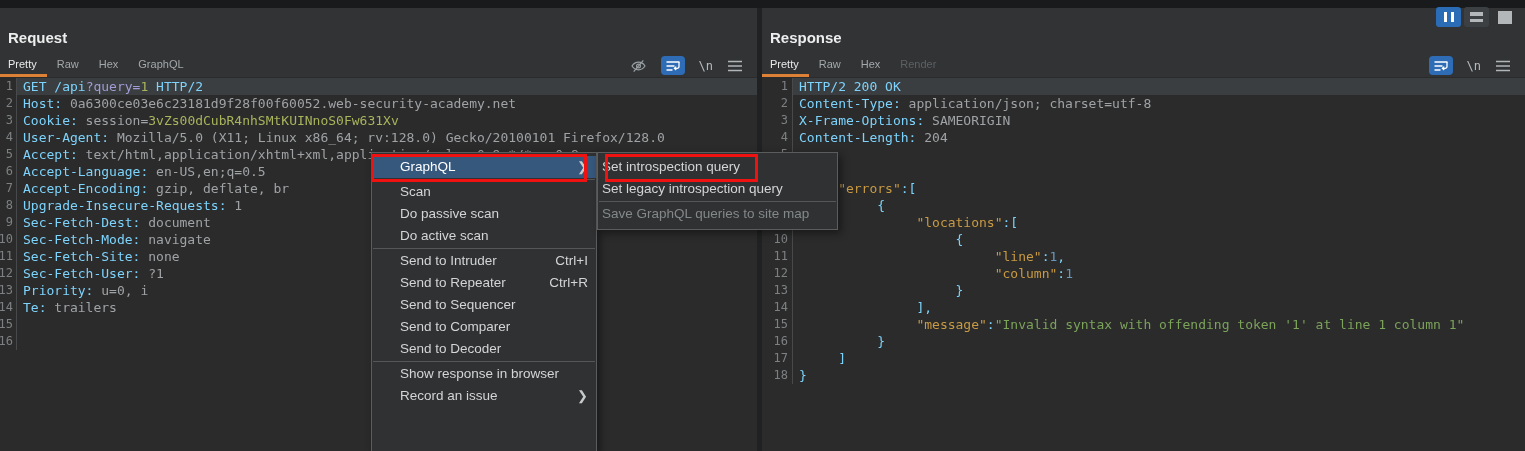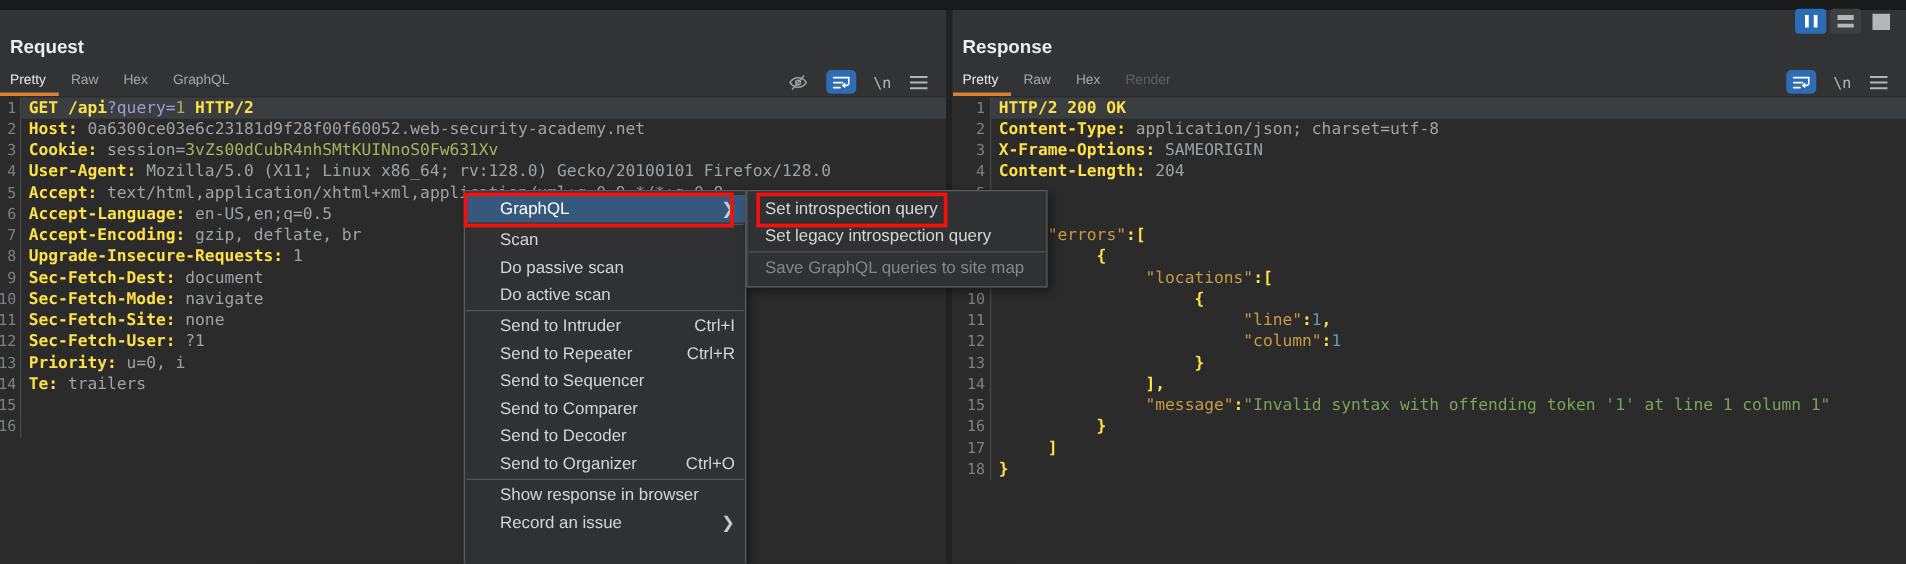--- a/index.html
+++ b/index.html
@@ -27,30 +27,30 @@
   .tbi.wrap-bg{background:#2e6db6;border-radius:4px;width:24px;height:19px;}
   .tbi .nl{font-family:"DejaVu Sans Mono",monospace;font-size:12px;color:#b9bcbe;}
   .editor{flex:1;background:var(--editor);overflow:hidden;padding-top:1px;}
   .line{display:flex;height:17px;line-height:17px;font-family:"DejaVu Sans Mono",monospace;font-size:13px;}
   .ln{flex:none;display:flex;justify-content:flex-end;overflow:hidden;
     color:var(--gutter);font-size:12px;border-right:1px solid var(--gline);padding-right:3px;}
   #request-panel .ln{width:13px;}
   #response-panel .ln{width:26px;padding-right:4px;}
   .code{flex:1;white-space:pre;padding-left:6px;overflow:hidden;}
   .line.hl .code{background:var(--hlrow);}
-  .seg-w{color:#fde047;font-weight:bold;} .seg-v{color:#9fa3a6;} .seg-o{color:#a9b45c;}
+  .seg-w{color:#7dd3fc;} .seg-v{color:#9fa3a6;} .seg-o{color:#a9b45c;}
   .seg-p{color:#a29bd4;} .seg-k{color:#c89a43;} .seg-n{color:#6897bb;} .seg-s{color:#7ba35a;}
   
   .menu{position:absolute;background:var(--menu);border:1px solid var(--mborder);
     box-shadow:3px 3px 8px rgba(0,0,0,.45);padding:3px 0 4px 0;box-sizing:border-box;z-index:10;}
   #context-menu{left:371px;top:152px;width:226px;height:300px;}
   #graphql-submenu{left:597px;top:152px;width:241px;z-index:11;}
   .mi{position:relative;height:22px;line-height:22px;display:flex;align-items:center;
     font-size:13.5px;color:#d3d5d6;padding:0 8px 0 28px;cursor:default;}
-  #graphql-submenu .mi{padding-left:14px;}
+  #graphql-submenu .mi{padding-left:4px;}
   .mi.hl{background:var(--selblue);color:#ffffff;}
   .mi.disabled{color:#84888a;}
   .mi .shortcut{margin-left:auto;padding-left:18px;}
   .mi .arrow{margin-left:auto;color:#c7cacb;font-size:13px;}
   .msep{border-top:1px solid #53555759;border-top:1px solid #545658;margin:1px 1px;height:0;}
   .red-box{position:absolute;border:3px solid var(--red);box-sizing:border-box;pointer-events:none;z-index:12;}
   
   #window-controls{position:absolute;top:7px;right:8px;display:flex;gap:3px;z-index:6;}
   .wc{width:25px;height:20px;border-radius:3px;display:flex;align-items:center;justify-content:center;gap:4px;}
   .wc.pause{background:#2a6cb5;}
@@ -307,24 +307,20 @@
       </div>
       <div class="mi">
         <span>Send to Sequencer</span>
       </div>
       <div class="mi">
         <span>Send to Comparer</span>
       </div>
       <div class="mi">
         <span>Send to Decoder</span>
       </div>
-      <div class="mi">
-        <span>Send to Organizer</span>
-        <span class="shortcut">Ctrl+O</span>
-      </div>
       <div class="msep"></div>
       <div class="mi">
         <span>Show response in browser</span>
       </div>
       <div class="mi">
         <span>Record an issue</span>
         <span class="arrow">❯</span>
       </div>
     </div>
   <div class="menu" id="graphql-submenu">

